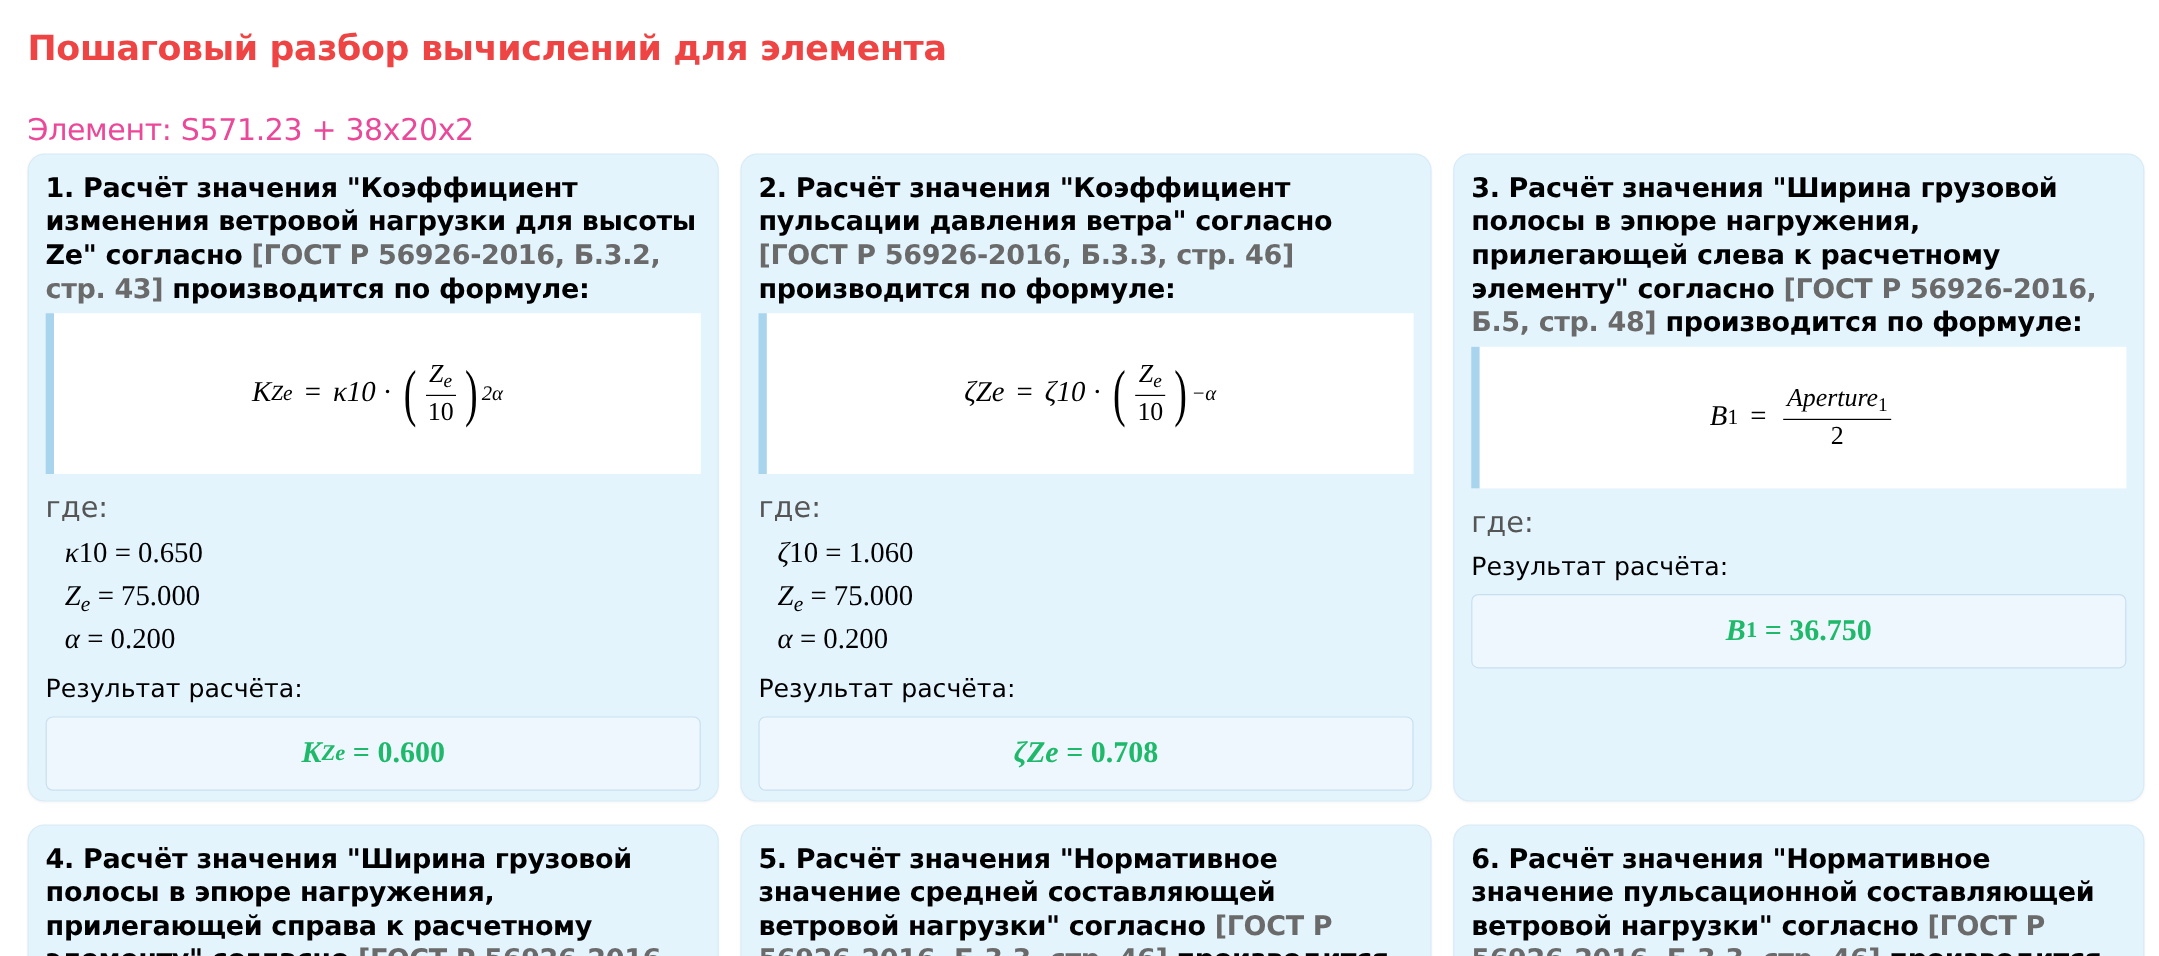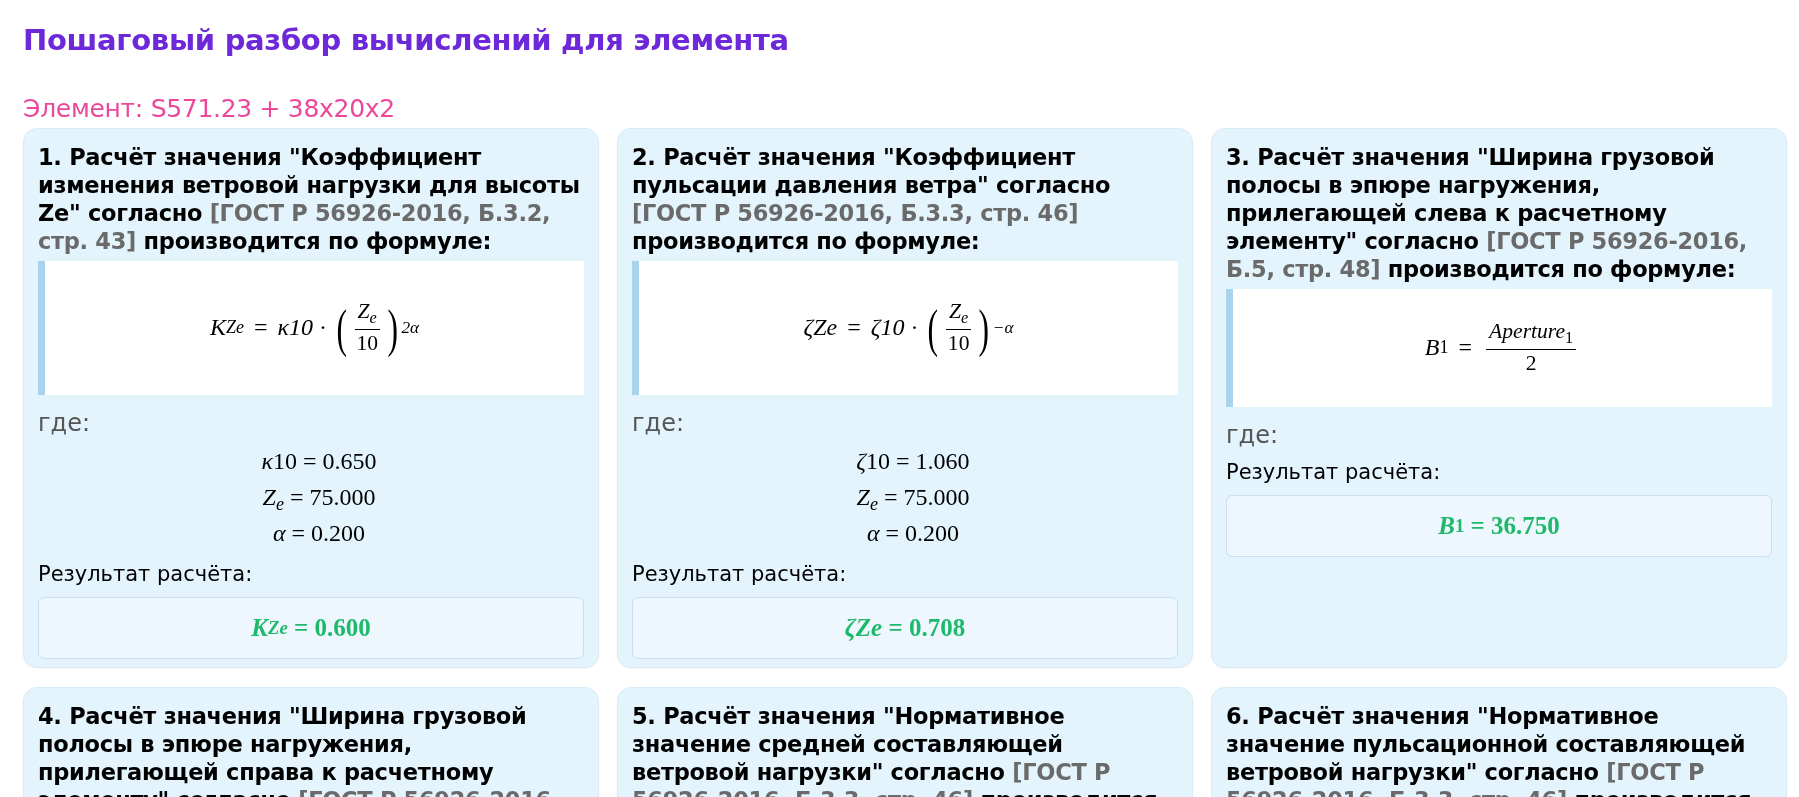--- a/index.html
+++ b/index.html
@@ -4,21 +4,21 @@
 <style>
   html, body { margin: 0; padding: 0; background: #ffffff; }
   body {
     width: 1799px; height: 797px; overflow: hidden;
     font-family: "DejaVu Sans", "Liberation Sans", sans-serif;
     color: #000;
   }
   .page { padding: 0 23px; }
   .page-title {
     margin: 0; padding-top: 22px;
-    font-size: 29px; font-weight: bold; color: #6d28d9;
+    font-size: 29px; font-weight: bold; color: #ef4444;
     line-height: 36px; letter-spacing: -0.3px;
   }
   .element-line {
     margin-top: 36px; font-size: 25px; line-height: 30px; color: #ec4899;
     letter-spacing: -0.3px;
   }
   .grid {
     display: grid;
     grid-template-columns: 576px 576px 576px;
     column-gap: 18px; row-gap: 19px;
@@ -44,21 +44,21 @@
     height: 134px;
     display: flex; align-items: center; justify-content: center;
     font-family: "DejaVu Serif", "Liberation Serif", serif;
     font-size: 24px;
   }
   .card.c3 .formula-box { height: 118px; }
   .where {
     font-size: 24px; color: #555; margin-top: 14px; line-height: 28px;
   }
   .vars { margin: 6px 0 0 16px; font-family: "Liberation Serif", "DejaVu Serif", serif; font-size: 24px; }
-  .var-row { line-height: 36px; height: 36px; text-align: center; }
+  .var-row { line-height: 36px; height: 36px; }
   .var-row .sym { font-style: italic; }
   .result-label {
     font-size: 21px; font-weight: normal; margin-top: 8px; line-height: 30px;
   }
   .result-box {
     margin-top: 8px;
     background: #eef7fe;
     border: 1px solid #c9dff0;
     border-radius: 6px;
     height: 60px;

